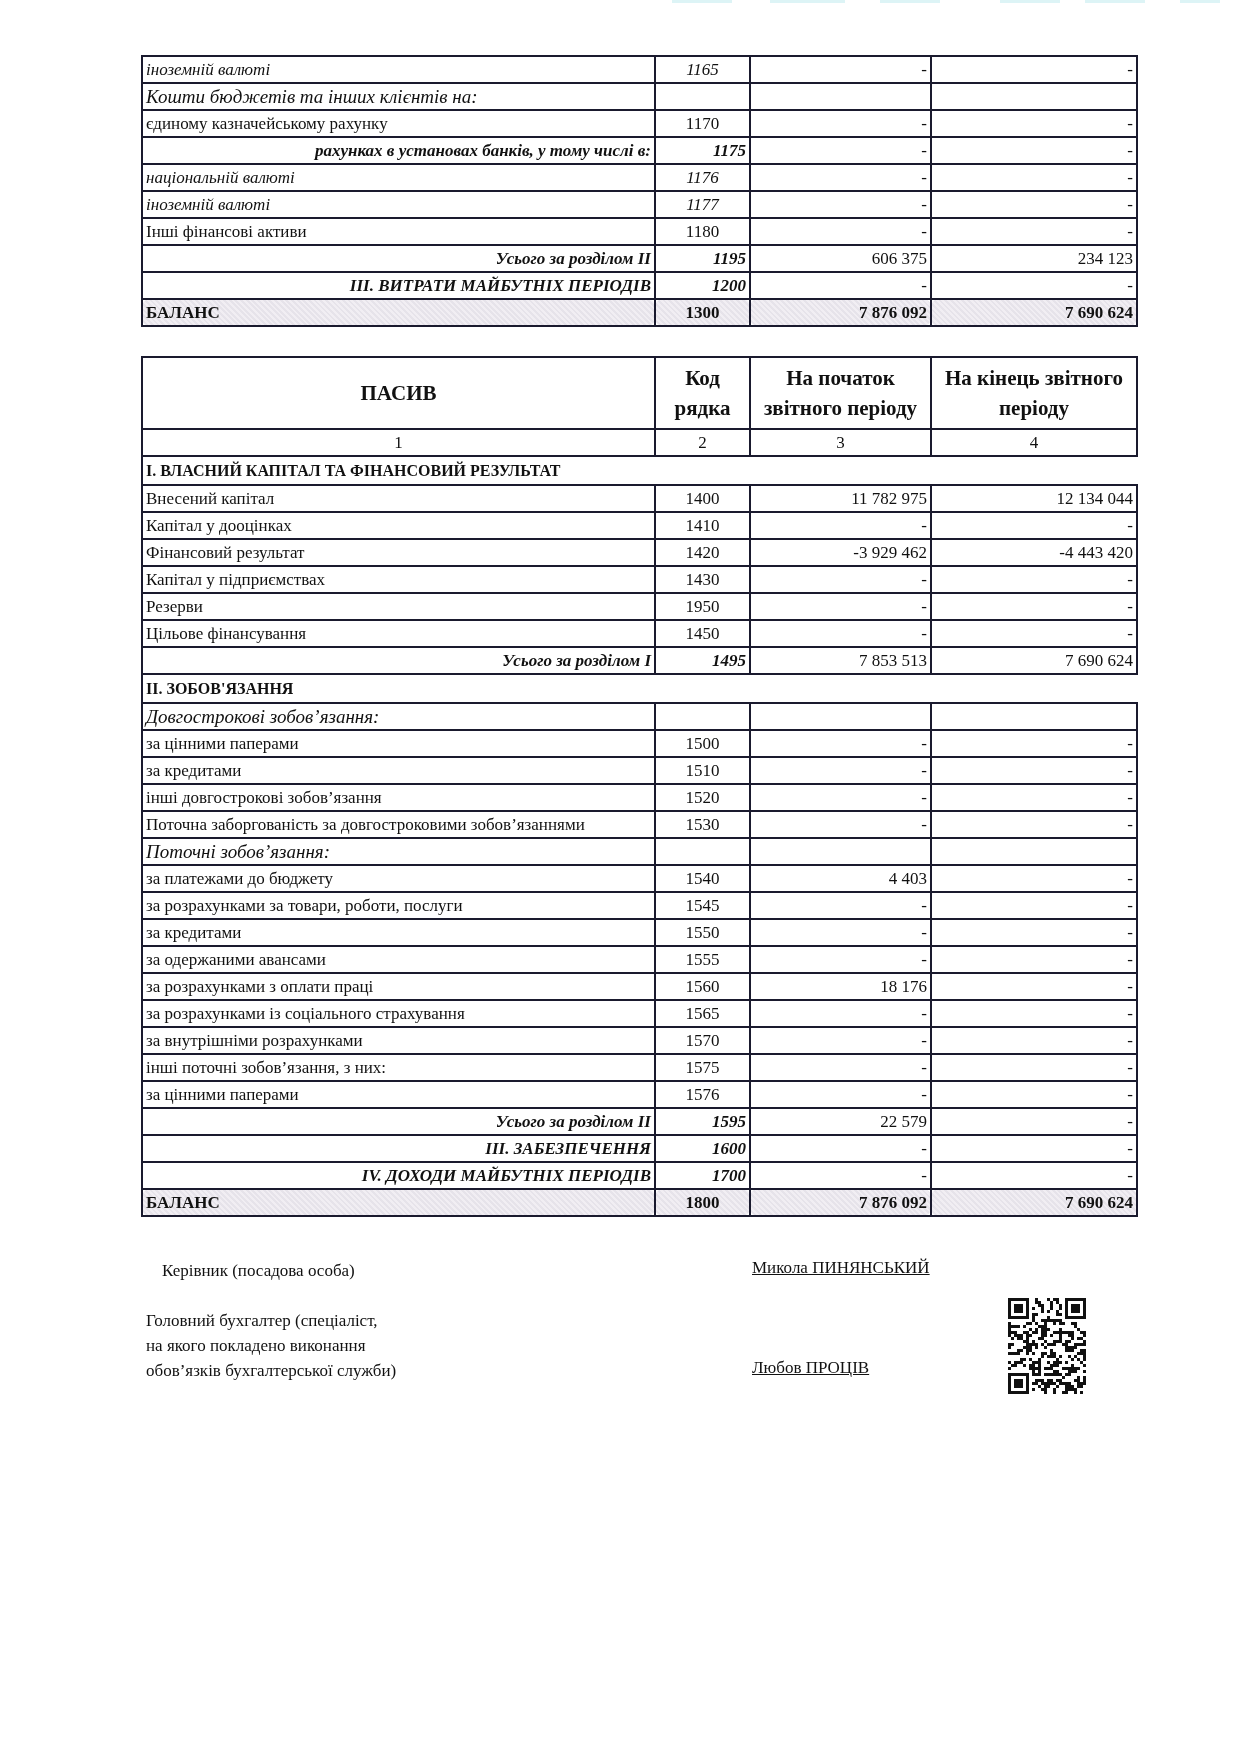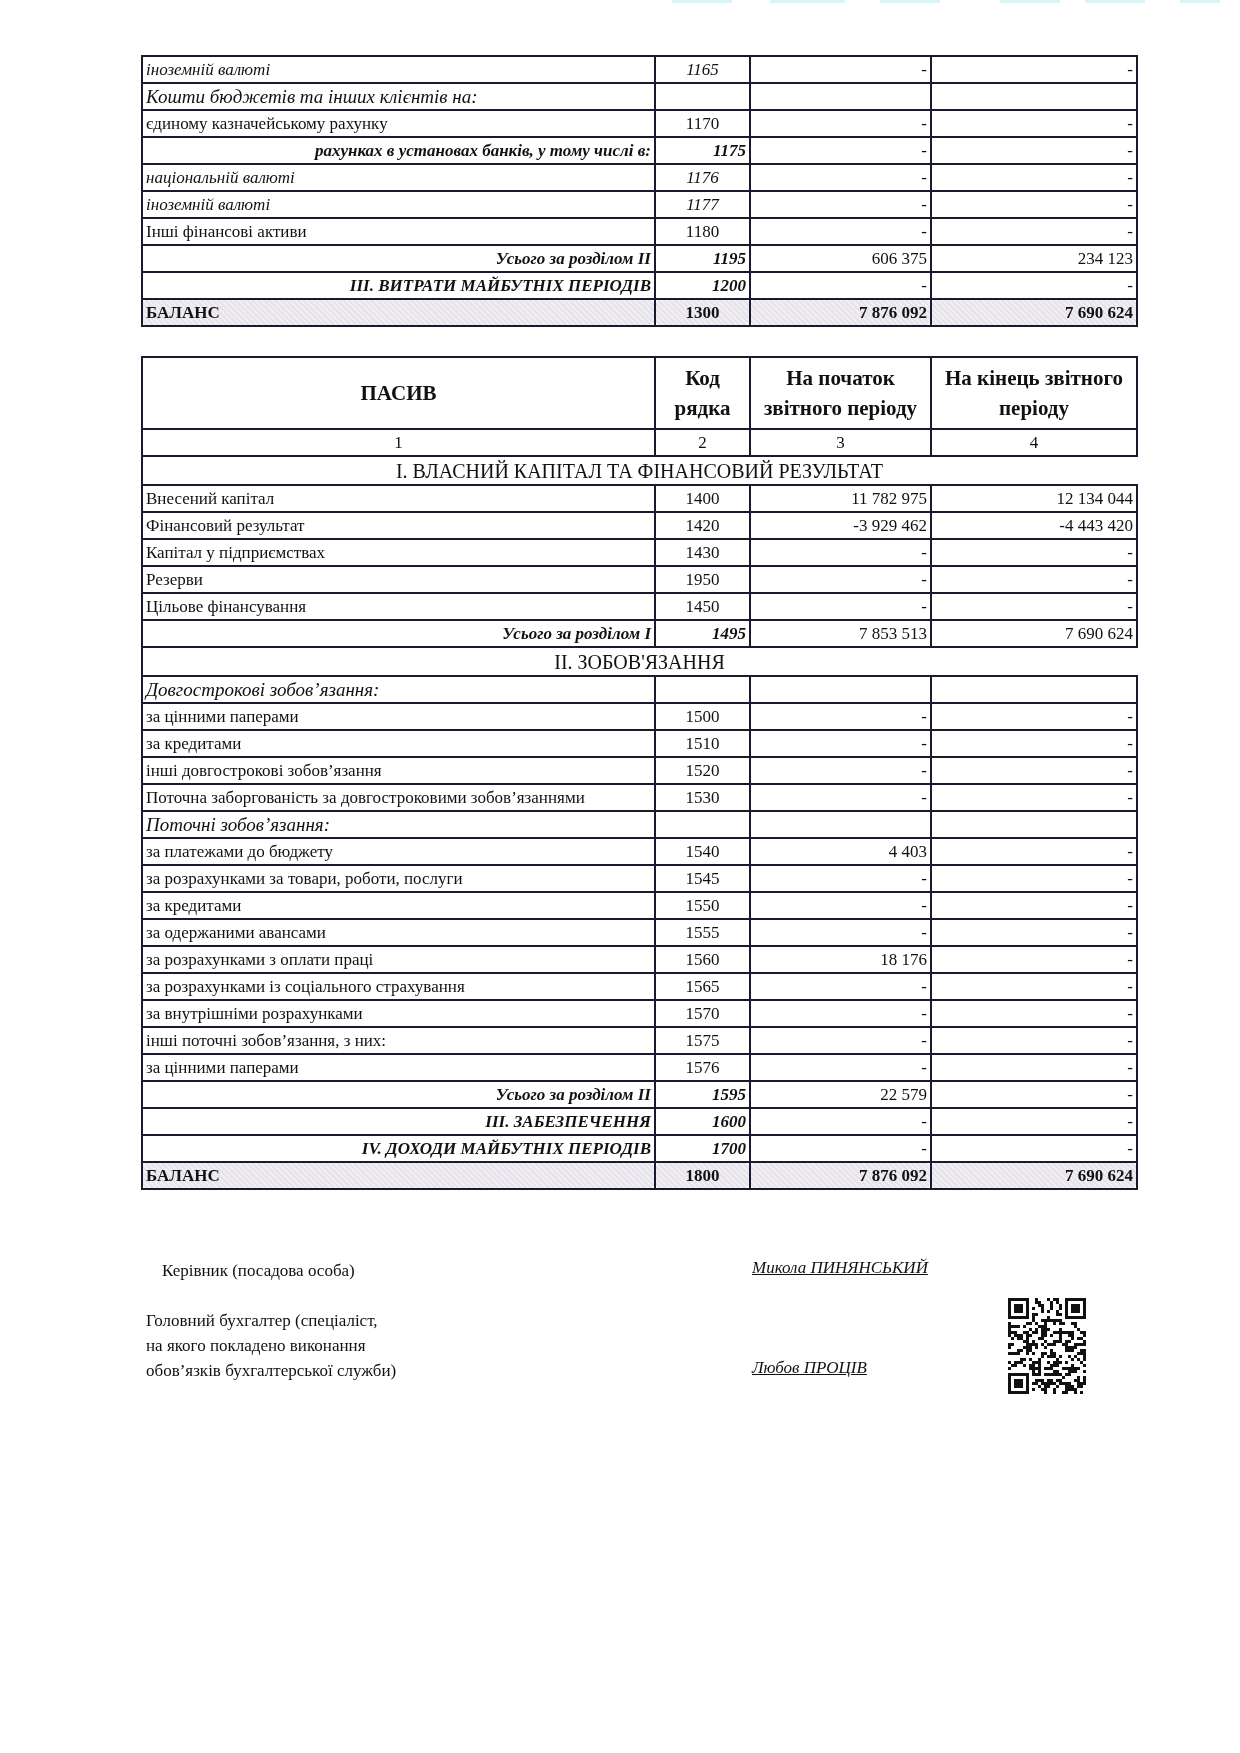--- a/index.html
+++ b/index.html
@@ -10,29 +10,29 @@
 
   table { position: absolute; left: 141px; width: 995px; border-collapse: collapse; table-layout: fixed; }
   td, th { border: 2px solid #1a1a2e; padding: 0 3px; height: 25px; font-size: 17px; line-height: 22px;
            white-space: nowrap; overflow: hidden; }
   col.c1 { width: 513px; } col.c2 { width: 95px; } col.c3 { width: 181px; } col.c4 { width: 206px; }
   .code { text-align: center; }
   .num { text-align: right; }
   .it { font-style: italic; }
   .b { font-weight: bold; text-align: right; }
   .bal td { background: repeating-linear-gradient(45deg, #f1eef3 0 2px, #e6e3ea 2px 4px); font-weight: bold; border-radius: 8px; }
-  .sec td { font-weight: normal; font-size: 20px; height: 27px; text-align: center; }
+  .sec td { font-weight: bold; font-size: 16px; height: 27px; }
   .hdr th { font-weight: bold; font-size: 21px; line-height: 30px; height: 70px; text-align: center; white-space: normal; }
   .colnum td { text-align: center; font-size: 17px; }
 
   #assets-tail { top: 55px; }
   #liabilities { top: 356px; }
 
   .sig { position: absolute; font-size: 17px; line-height: 25px; }
-  .sig-name { position: absolute; font-size: 17px; font-style: italic; text-decoration: underline; }
+  .sig-name { position: absolute; font-size: 17px; text-decoration: underline; }
   .qr { position: absolute; left: 1008px; top: 1297px; width: 78px; height: 98px; }
 </style>
 </head>
 <body>
 
 <div class="scan-marks">
   <span style="left:672px;width:60px"></span>
   <span style="left:770px;width:75px"></span>
   <span style="left:880px;width:60px"></span>
   <span style="left:1000px;width:60px"></span>
@@ -134,20 +134,26 @@
   </thead>
   <tbody id="liab-body">
       <tr class="sec">
         <td colspan="4" style="border-right-color: transparent;">I. ВЛАСНИЙ КАПІТАЛ ТА ФІНАНСОВИЙ РЕЗУЛЬТАТ</td>
       </tr>
       <tr>
         <td class="">Внесений капітал</td>
         <td class="code">1400</td>
         <td class="num">11 782 975</td>
         <td class="num">12 134 044</td>
+      </tr>
+      <tr>
+        <td class="">Капітал у дооцінках</td>
+        <td class="code">1410</td>
+        <td class="num">-</td>
+        <td class="num">-</td>
       </tr>
       <tr>
         <td class="">Фінансовий результат</td>
         <td class="code">1420</td>
         <td class="num">-3 929 462</td>
         <td class="num">-4 443 420</td>
       </tr>
       <tr>
         <td class="">Капітал у підприємствах</td>
         <td class="code">1430</td>

